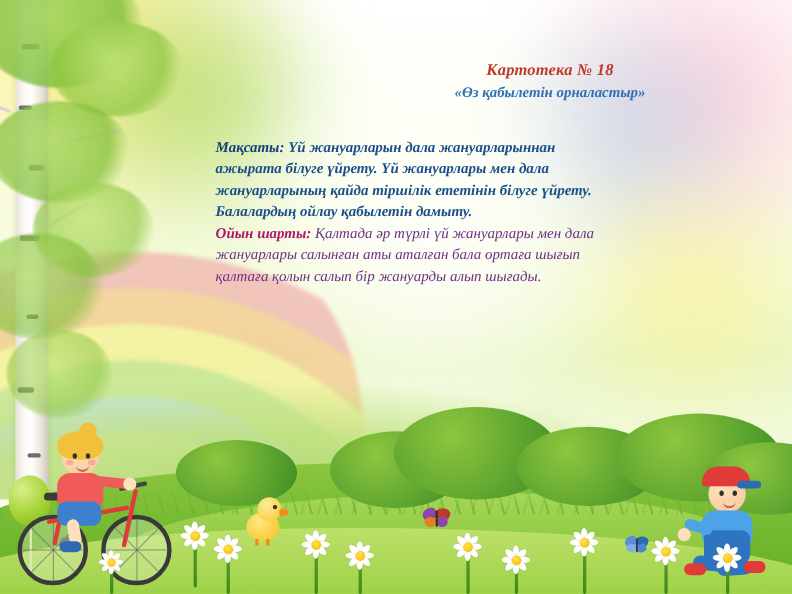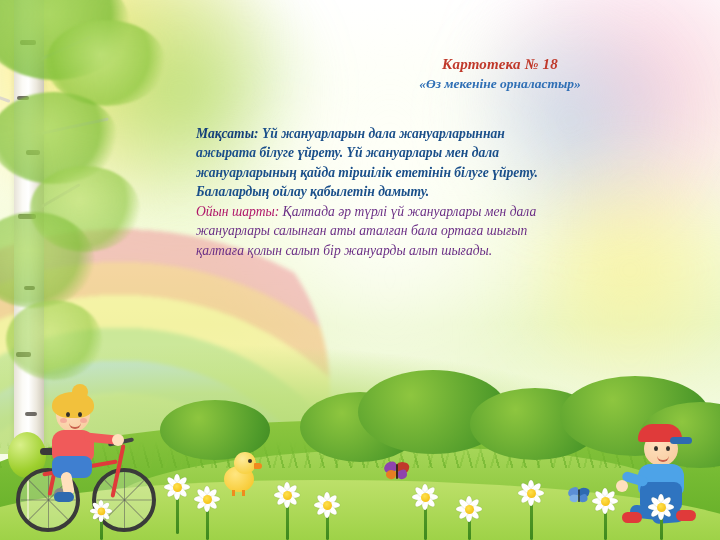--- a/index.html
+++ b/index.html
@@ -262,21 +262,21 @@
     font-family: "Liberation Serif", serif;
     font-style: italic;
     font-size: 13.6px;
     line-height: 1.42;
     margin: 0 0 1px 0;
     text-align: left;
   }
   .p-goal { color: #1a4f8a; font-weight: bold; }
   .p-goal .lead { color: #14407a; }
   .p-rules { color: #6b2f86; }
-  .p-rules .lead { color: #b0176a; font-weight: normal; }
+  .p-rules .lead { color: #b0176a; font-weight: bold; }
   .p-take { color: #176b6b; }
   .p-visual { color: #7a4a12; }
   .p-visual .lead { color: #a0390e; font-weight: bold; }
 </style>
 </head>
 <body>
 
 <div id="slide">
 
   <div class="wash wash-yellow-tl"></div>
@@ -539,21 +539,21 @@
       <span class="petal" style="transform:rotate(180deg);"></span>
         <span class="petal" style="transform:rotate(225deg);"></span>
       <span class="petal" style="transform:rotate(270deg);"></span>
         <span class="petal" style="transform:rotate(315deg);"></span>
       <span class="core"></span>
     </div>
   </div>
 
   <div class="title-wrap">
     <div class="title-line1">Картотека № 18</div>
-    <div class="title-line2">«Өз мекеніне орналастыр»</div>
+    <div class="title-line2">«Өз қабылетін орналастыр»</div>
   </div>
 
   <div class="body-wrap">
     <p class="para p-goal">
       <span class="lead">Мақсаты:</span><span> Үй жануарларын дала жануарларыннан ажырата білуге үйрету. Үй жануарлары мен дала жануарларының қайда тіршілік ететінін білуге үйрету. Балалардың ойлау қабылетін дамыту.</span>
     </p>
     <p class="para p-rules">
       <span class="lead">Ойын шарты:</span><span> Қалтада әр түрлі үй жануарлары мен дала жануарлары салынған аты аталған бала ортаға шығып қалтаға қолын салып бір жануарды алып шығады.</span>
     </p>
   </div>

